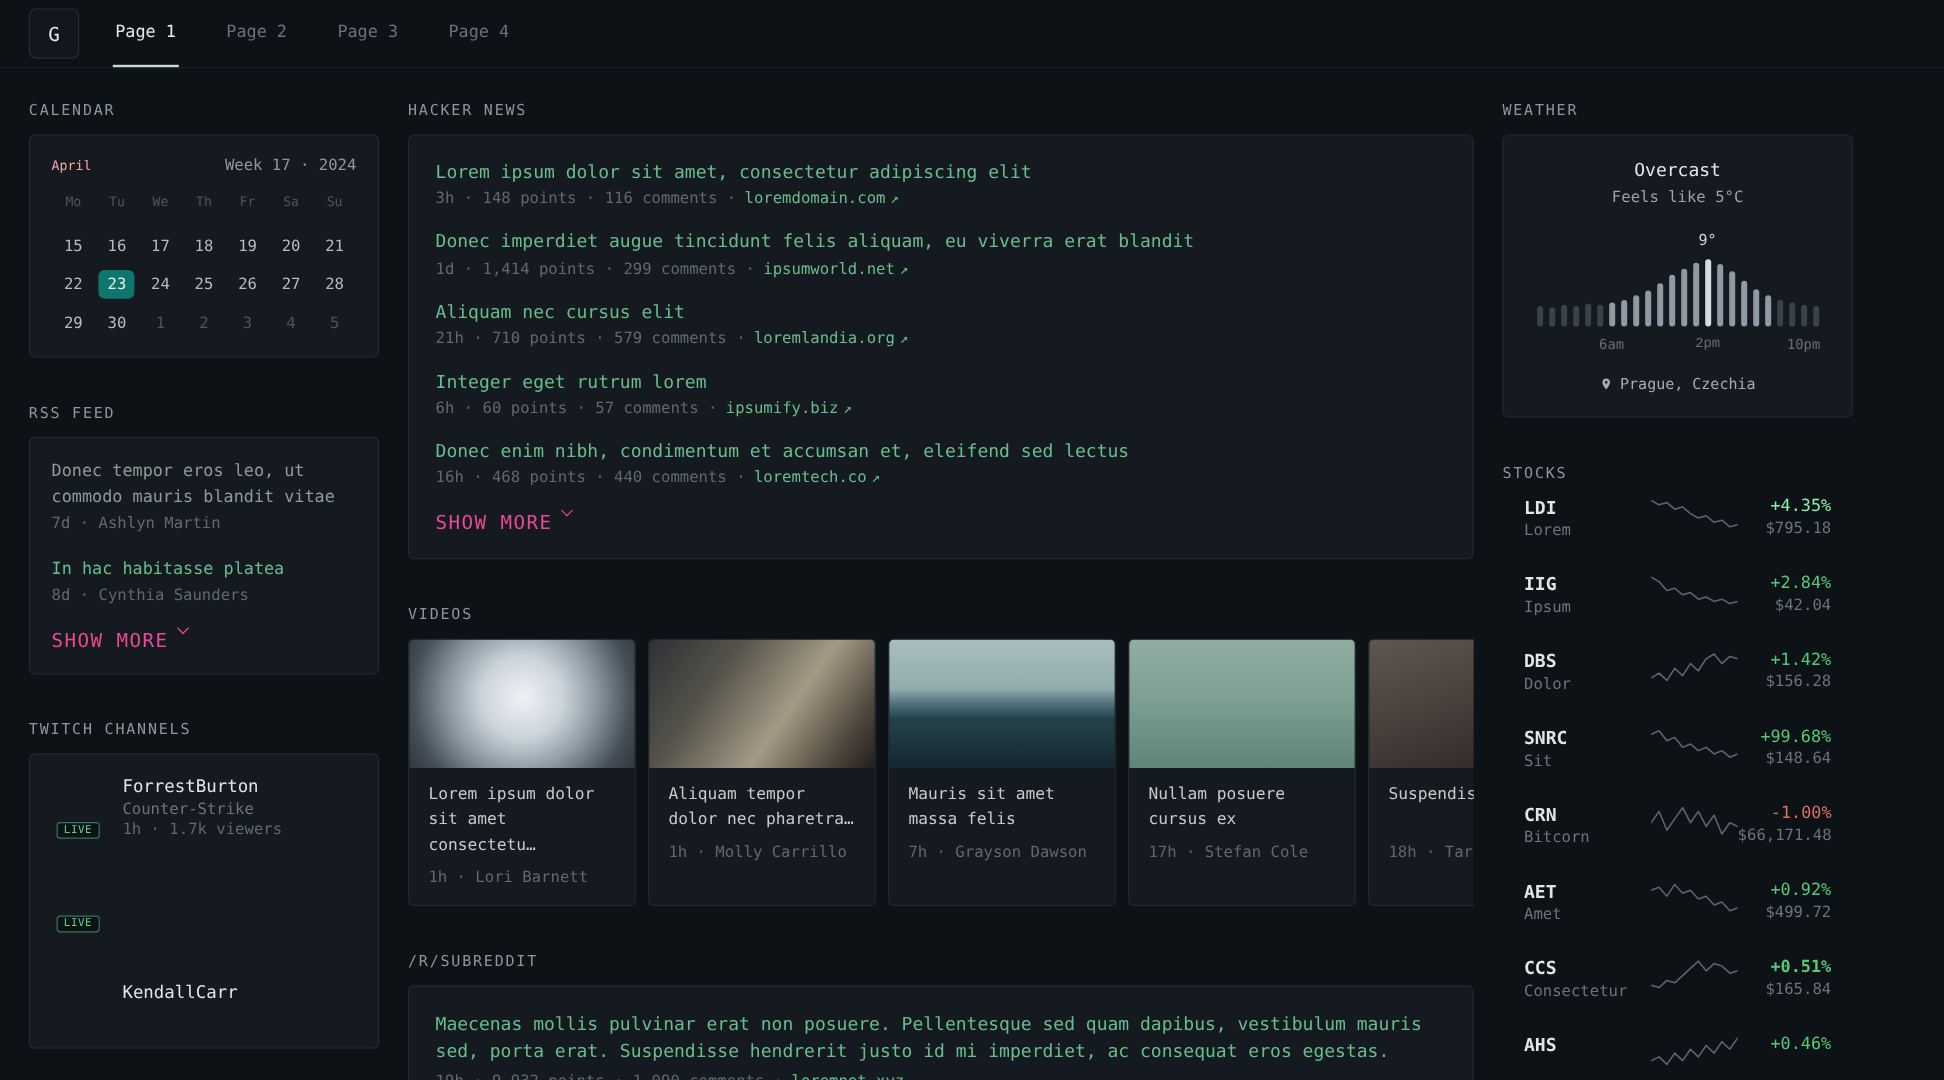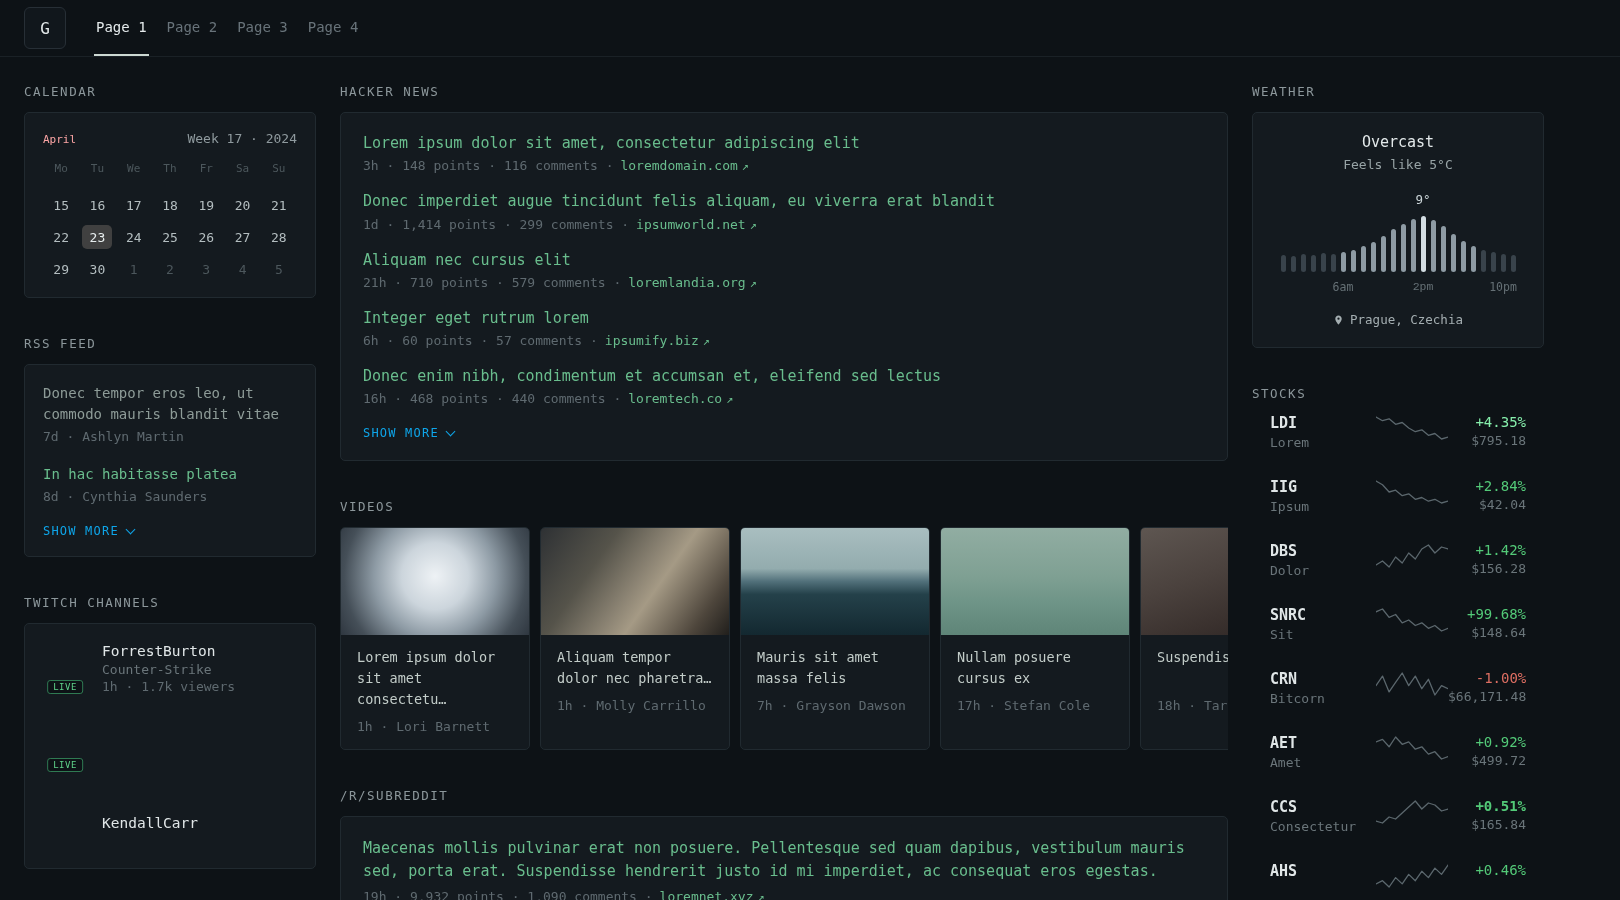--- a/index.html
+++ b/index.html
@@ -4,48 +4,48 @@
 <style>
   *{margin:0;padding:0;box-sizing:border-box}
   html,body{width:1620px;height:900px;overflow:hidden}
   body{background:#0d1216;color:#d7dde0;font-family:"DejaVu Sans Mono",monospace;font-size:14px}
   a{text-decoration:none;color:inherit;cursor:pointer}
 
   
   .topbar{height:57px;display:flex;align-items:stretch;padding:0 24px;border-bottom:1px solid #1a2126}
   .logo{width:42px;height:42px;align-self:center;border:1px solid #272f36;background:#11171c;border-radius:6px;
         display:flex;align-items:center;justify-content:center;font-size:16px;color:#e4eaeb;margin-right:28px}
-  .tabs{display:flex;gap:16px}
+  .tabs{display:flex;gap:38px}
   .tab{display:flex;align-items:center;padding:0 2px;color:#68737a;font-size:14px;border-bottom:2px solid transparent}
   .tab.active{color:#e4eaeb;border-bottom-color:#ccd8d2}
 
   
   .main{display:grid;grid-template-columns:292px minmax(0,1fr) 292px;gap:24px;padding:27px 76px 0 24px;align-items:start}
   .widget + .widget{margin-top:38px}
   .sec{font-size:12.5px;font-weight:normal;letter-spacing:1.5px;color:#8c979b;margin-bottom:13px}
   .card{background:#141a1f;border:1px solid #212a30;border-radius:5px}
 
   
   .cal{padding:18px 18px 16px}
   .cal-head{display:flex;justify-content:space-between;align-items:baseline;margin-bottom:16px}
   .cal-month{font-size:11px;color:#fca5a5}
   .cal-week{font-size:13px;color:#8f9a9e}
   .cal-grid{display:grid;grid-template-columns:repeat(7,1fr);row-gap:8px;text-align:center}
   .cal-dh{font-size:11px;color:#4c575c;margin-bottom:10px}
   .cell{height:24px;width:30px;margin:0 auto;display:flex;align-items:center;justify-content:center;font-size:13px;color:#b4bec0}
-  .cell.sel{background:#404040;border-radius:5px;color:#e7edee}
+  .cell.sel{background:#0f766e;border-radius:5px;color:#e7edee}
   .cell.dim{color:#4c575c}
 
   
   .rss{padding:18px}
   .rss-item + .rss-item{margin-top:20px}
   .rss-title{display:block;font-size:14px;line-height:1.5;color:#69bd8d}
   .rss-title.read{color:#8e9c98}
   .meta{font-size:13px;color:#5f6a70;margin-top:4px}
-  .showmore{display:flex;align-items:center;gap:8px;margin-top:20px;font-size:12px;letter-spacing:1.2px;color:#0ea5e9}
+  .showmore{display:flex;gap:8px;margin-top:20px;font-size:16px;letter-spacing:1.2px;color:#ec4899}
   .chev{width:7px;height:7px;border-right:1.5px solid currentColor;border-bottom:1.5px solid currentColor;transform:rotate(45deg);margin-top:-4px}
 
   
   .twitch{padding:18px}
   .tw-row{display:flex;gap:15px;align-items:center}
   .tw-row + .tw-row{margin-top:26px}
   .av-wrap{position:relative;flex:0 0 44px;height:52px}
   .avatar{width:44px;height:44px;border-radius:50%}
   .av-0{background:radial-gradient(circle at 38% 32%,#9aa7b2 0%,#5d6a76 45%,#2e3844 100%)}
   .av-1{background:radial-gradient(circle at 40% 30%,#8795a0 0%,#4f5d6a 50%,#232d38 100%)}

